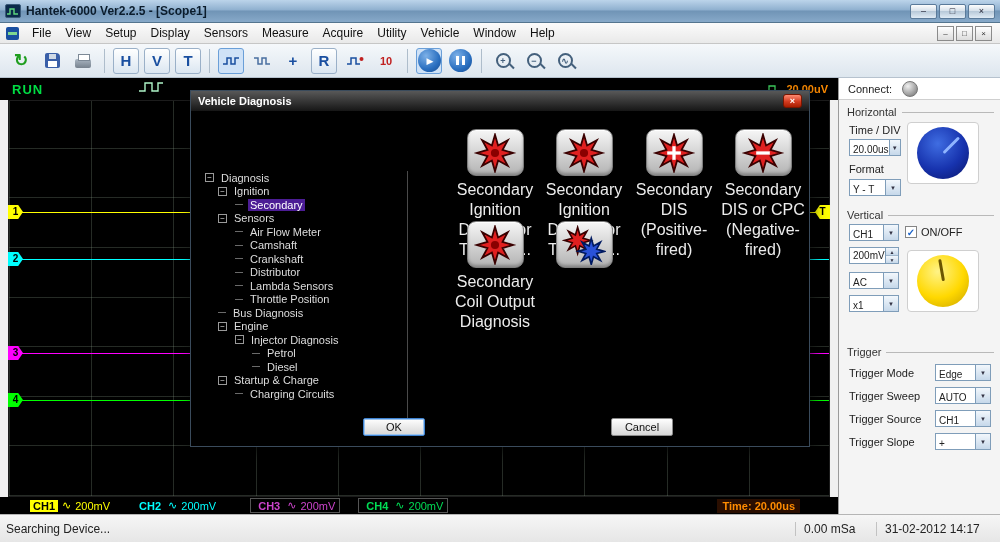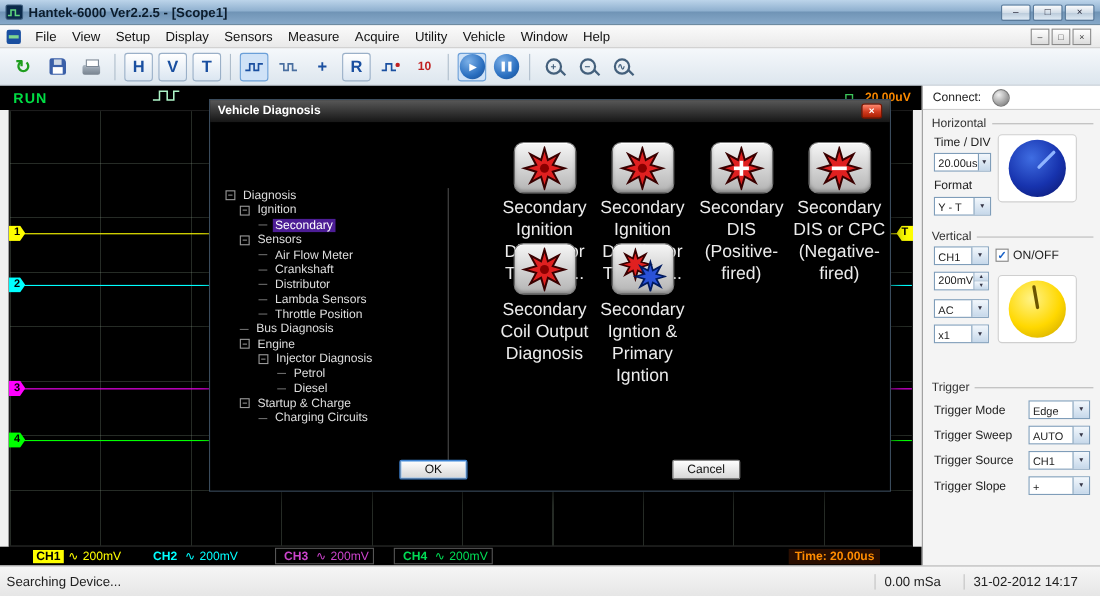--- a/index.html
+++ b/index.html
@@ -438,20 +438,24 @@
       <div class="tnode l1">
           <span class="exp"></span>
           <span class="lbl">Sensors</span>
         </div>
       <div class="tnode l2">
           <span class="dash"></span>
           <span class="lbl">Air Flow Meter</span>
         </div>
       <div class="tnode l2">
           <span class="dash"></span>
+          <span class="lbl">Camshaft</span>
+        </div>
+      <div class="tnode l2">
+          <span class="dash"></span>
           <span class="lbl">Crankshaft</span>
         </div>
       <div class="tnode l2">
           <span class="dash"></span>
           <span class="lbl">Distributor</span>
         </div>
       <div class="tnode l2">
           <span class="dash"></span>
           <span class="lbl">Lambda Sensors</span>
         </div>
@@ -535,20 +539,19 @@
       </div>
       <div>Secondary Coil Output Diagnosis</div>
     </div>
     <div class="tile r2b">
       <div class="tile-btn">
         <svg viewBox="-24 -22 48 44" width="44" height="40">
           <use href="#burst-shape" transform="translate(-7,-5) scale(0.72)" fill="#e02020" stroke="#3a0000" stroke-width="2.5"></use>
           <use href="#burst-shape" transform="translate(8,7) scale(0.72)" fill="#2a52d8" stroke="#001a60" stroke-width="2.5"></use>
         </svg>
       </div>
-      <div>Secondary Igntion &amp; Primary Igntion</div>
     </div>
 
     <div class="dlg-btn dlg-ok">OK</div>
     <div class="dlg-btn dlg-cancel">Cancel</div>
   </div>
 
 </div>
 
 </body></html>

